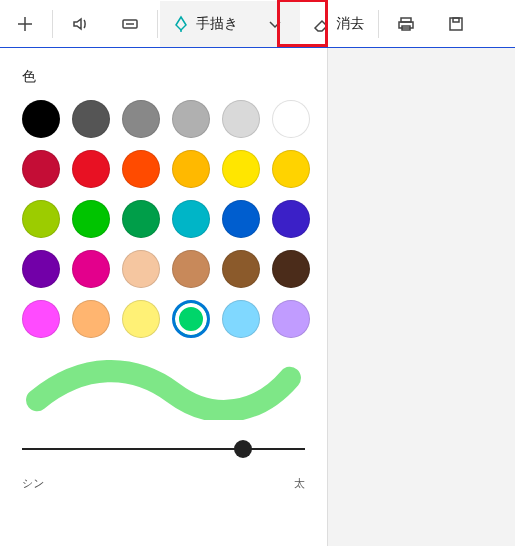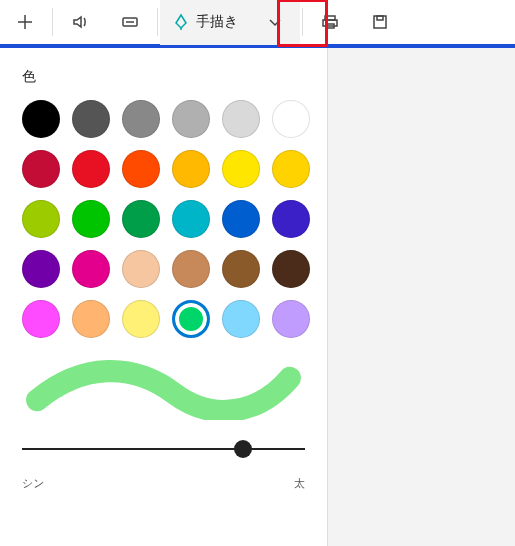--- a/index.html
+++ b/index.html
@@ -7,21 +7,21 @@
       font-family: "Yu Gothic UI", "Meiryo", sans-serif;
       font-size: 14px;
       background: #fff;
       width: 515px;
       height: 546px;
       overflow: hidden;
       position: relative;
     }
     .toolbar {
       height: 48px;
-      border-bottom: 4px solid #1d4ed8;
+      border-bottom: 1px solid #1d4ed8;
       display: flex;
       align-items: center;
       background: #fff;
       position: relative;
     }
     .vdiv {
       width: 1px;
       height: 28px;
       background: #ddd;
       margin: 0 2px;
@@ -175,20 +175,28 @@
     </div>
     <div class="tool-btn icon-only">
       <span class="icon">
         <svg viewBox="0 0 18 18">
             <path d="M4 7l5 5 5-5"></path>
           </svg>
       </span>
     </div>
   </div>
 
+  <div class="tool-btn">
+    <span class="icon">
+      <svg viewBox="0 0 18 18">
+          <path d="M3 13l7-7 5 5-5 5H6z"></path>
+        </svg>
+    </span>
+    <span>消去</span>
+  </div>
 
   <div class="vdiv"></div>
 
   <div class="tool-btn icon-only">
     <span class="icon">
       <svg viewBox="0 0 18 18">
           <rect x="4" y="3" width="10" height="4"></rect>
           <rect x="2" y="7" width="14" height="6"></rect>
           <rect x="5" y="11" width="8" height="4"></rect>
         </svg>

